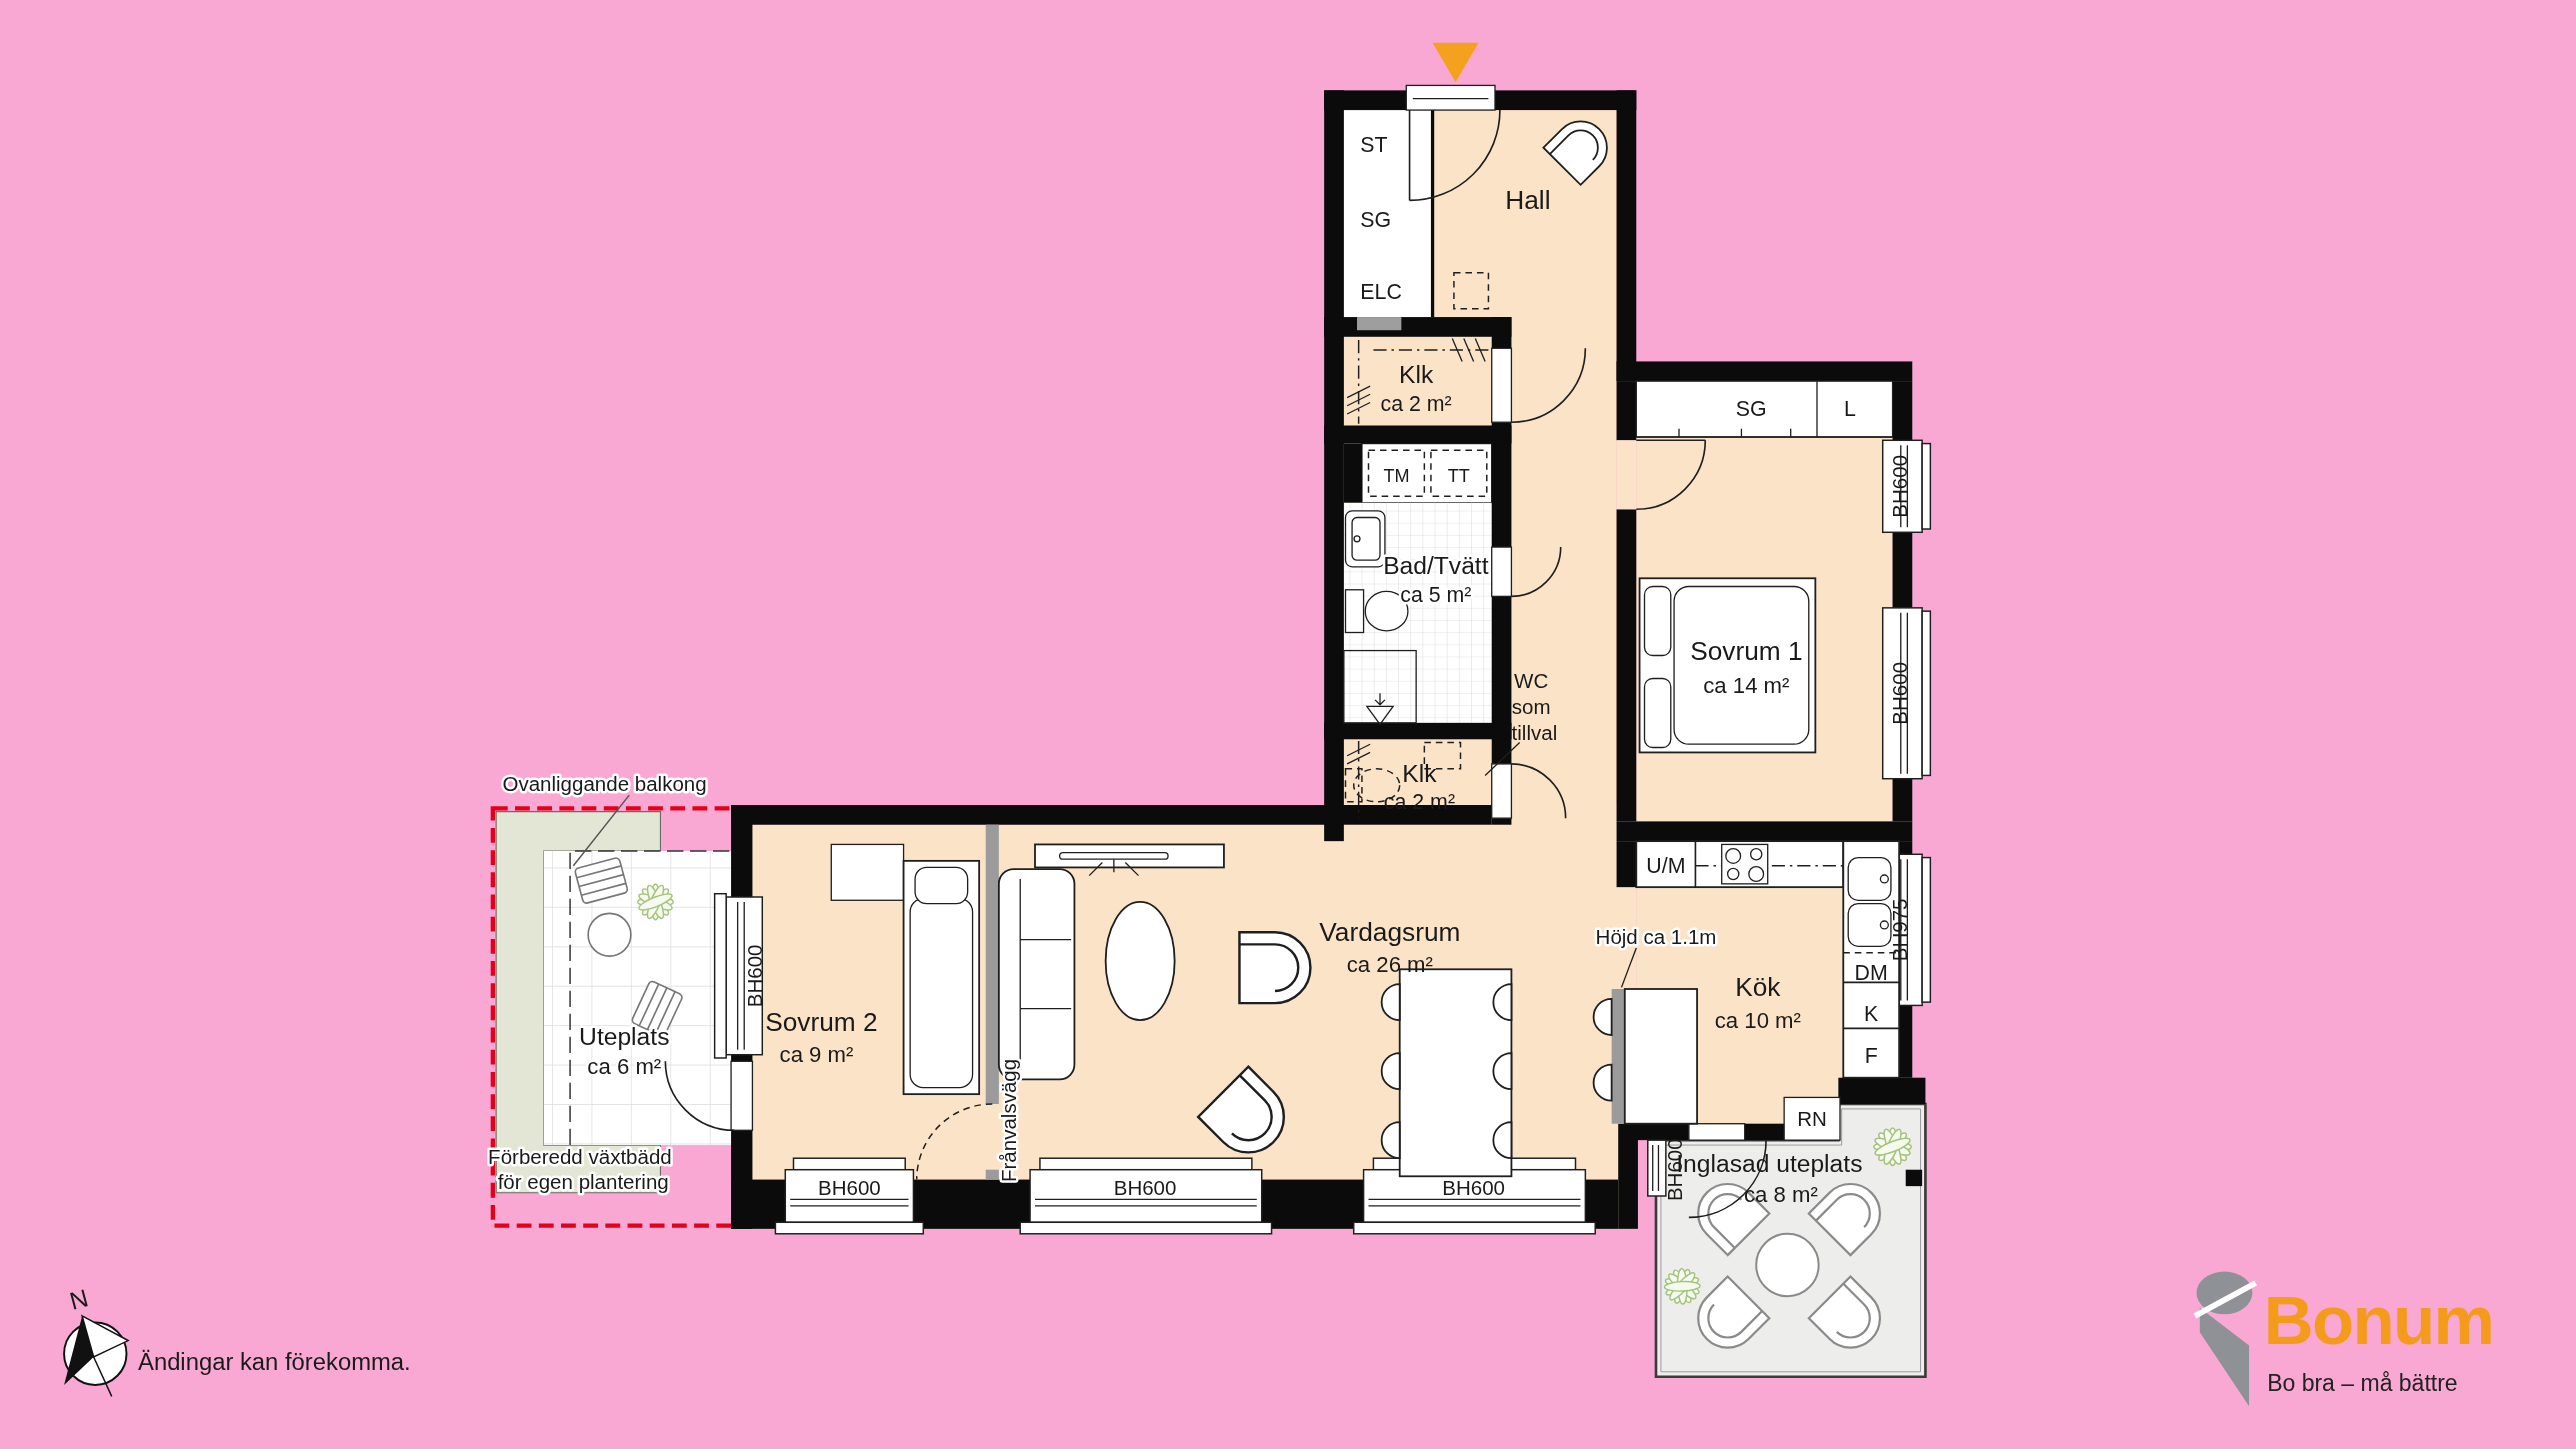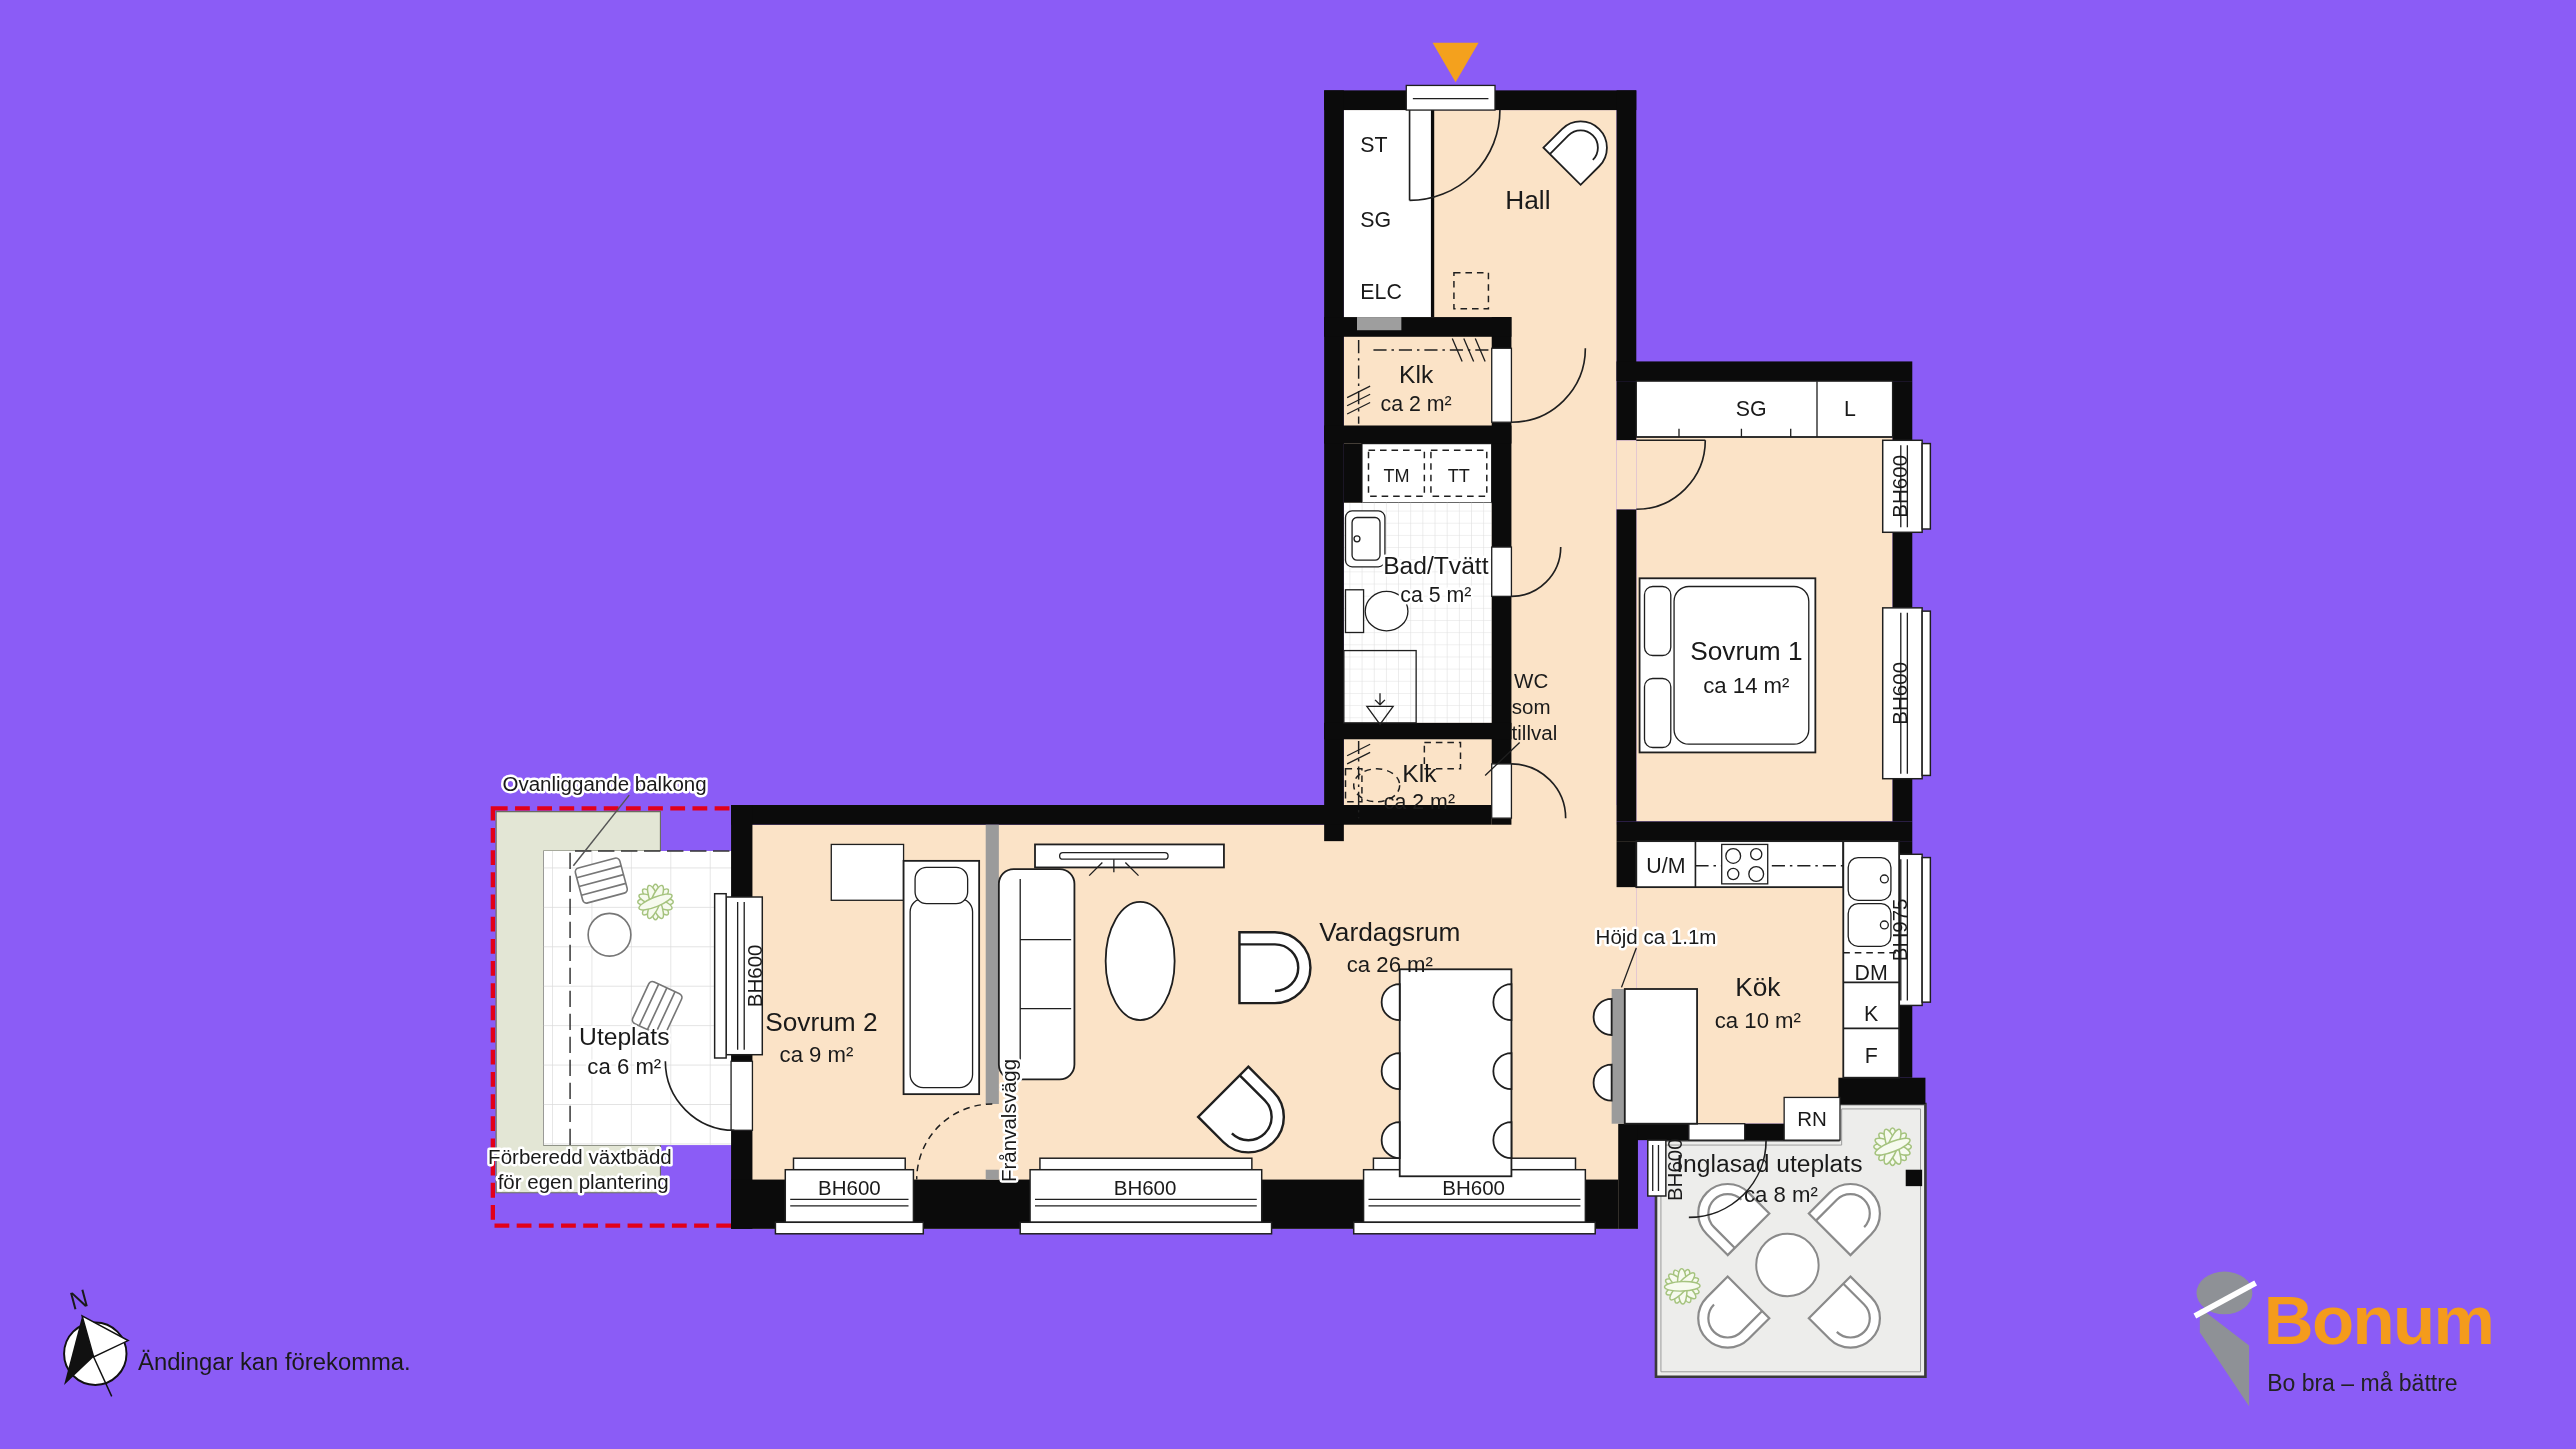--- a/index.html
+++ b/index.html
@@ -1,16 +1,16 @@
 <!DOCTYPE html>
 <html style="font-size:10.3px"><head>
 <meta charset="utf-8">
 <style>
   html,body{margin:0;padding:0;background:#ffffff;}
-  .stage{position:relative;width:2576px;height:1449px;background:#8b5cf6;overflow:hidden;}
+  .stage{position:relative;width:2576px;height:1449px;background:#f9a8d4;overflow:hidden;}
   svg{display:block;}
   svg text{font-family:"Liberation Sans","DejaVu Sans",sans-serif;fill:#1a1a1a;}
   .t13{font-size:13px;} .t135{font-size:13.5px;} .t12{font-size:12.5px;} .t11{font-size:11px;}
   .t15{font-size:15px;} .t16{font-size:16px;} .t14{font-size:14.5px;}
   .halo{paint-order:stroke;stroke:#ffffff;stroke-width:3px;stroke-linejoin:round;}
   .wall{fill:#0b0b0b;}
   .furn{fill:#ffffff;stroke:#1f1f1f;stroke-width:1.1;}
   .furnthin{fill:#ffffff;stroke:#1f1f1f;stroke-width:0.8;}
   .line{stroke:#1f1f1f;stroke-width:1;fill:none;}
   .thin{stroke:#1f1f1f;stroke-width:0.8;fill:none;}

